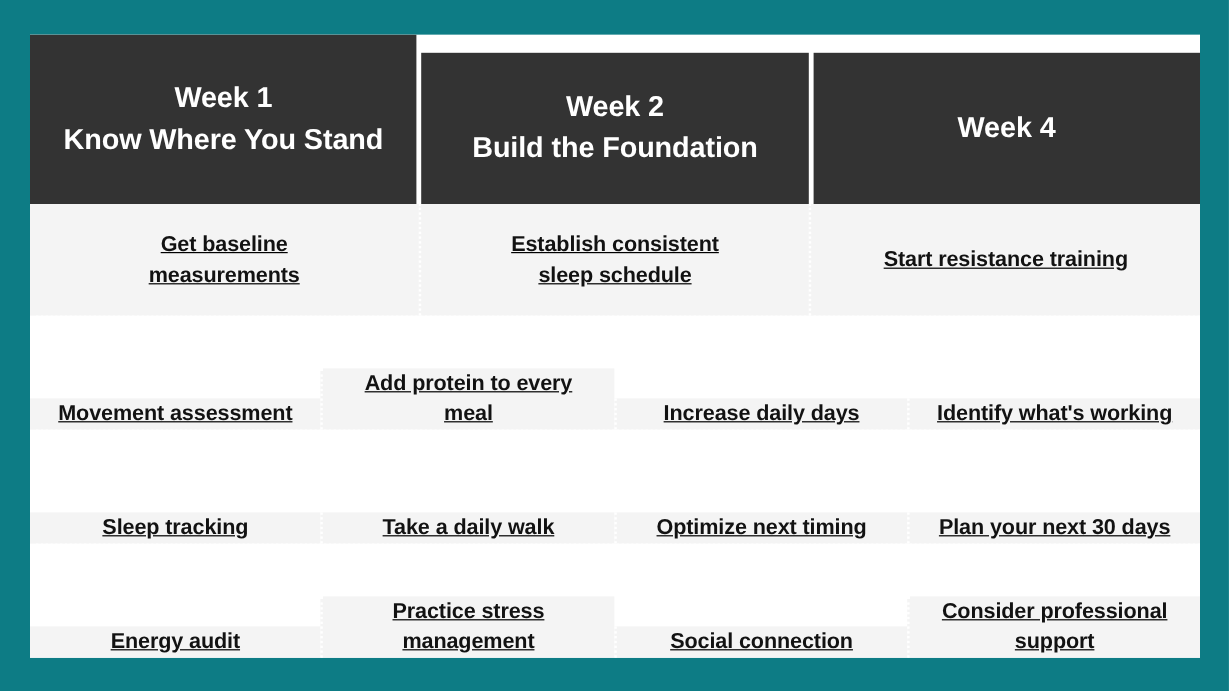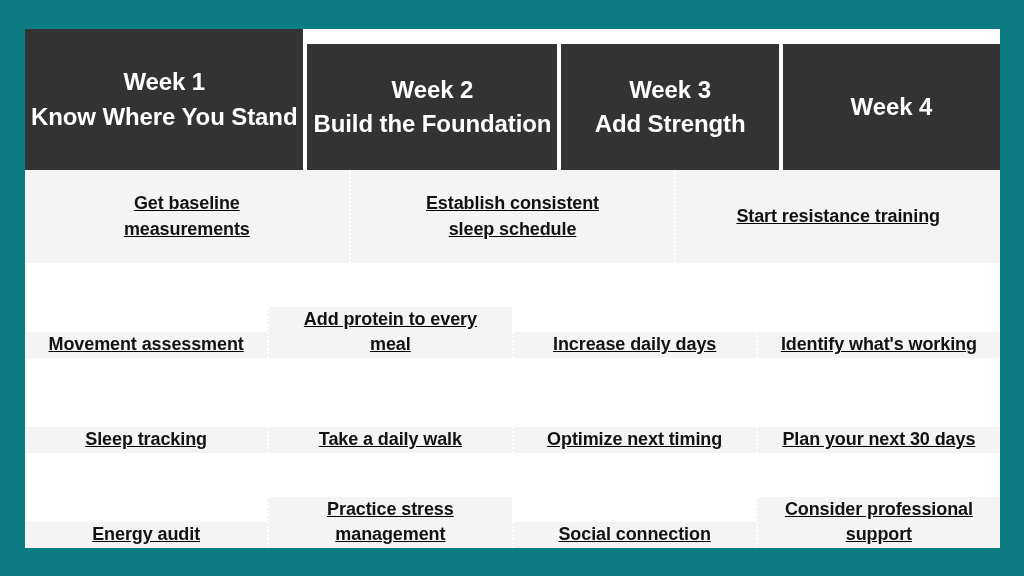--- a/index.html
+++ b/index.html
@@ -124,24 +124,20 @@
       <div class="header-cell">
         <span class="wk">Week 1</span>
         <span class="sub">Know Where You Stand</span>
       </div>
 
       <div class="header-cell">
         <span class="wk">Week 2</span>
         <span class="sub">Build the Foundation</span>
       </div>
 
-      <div class="header-cell">
-        <span class="wk">Week 3</span>
-        <span class="sub">Add Strength</span>
-      </div>
 
       <div class="header-cell">
         <span class="wk">Week 4</span>
       </div>
 
     </div>
 
     <div class="body-wrap">
 
       <div class="body-row">

